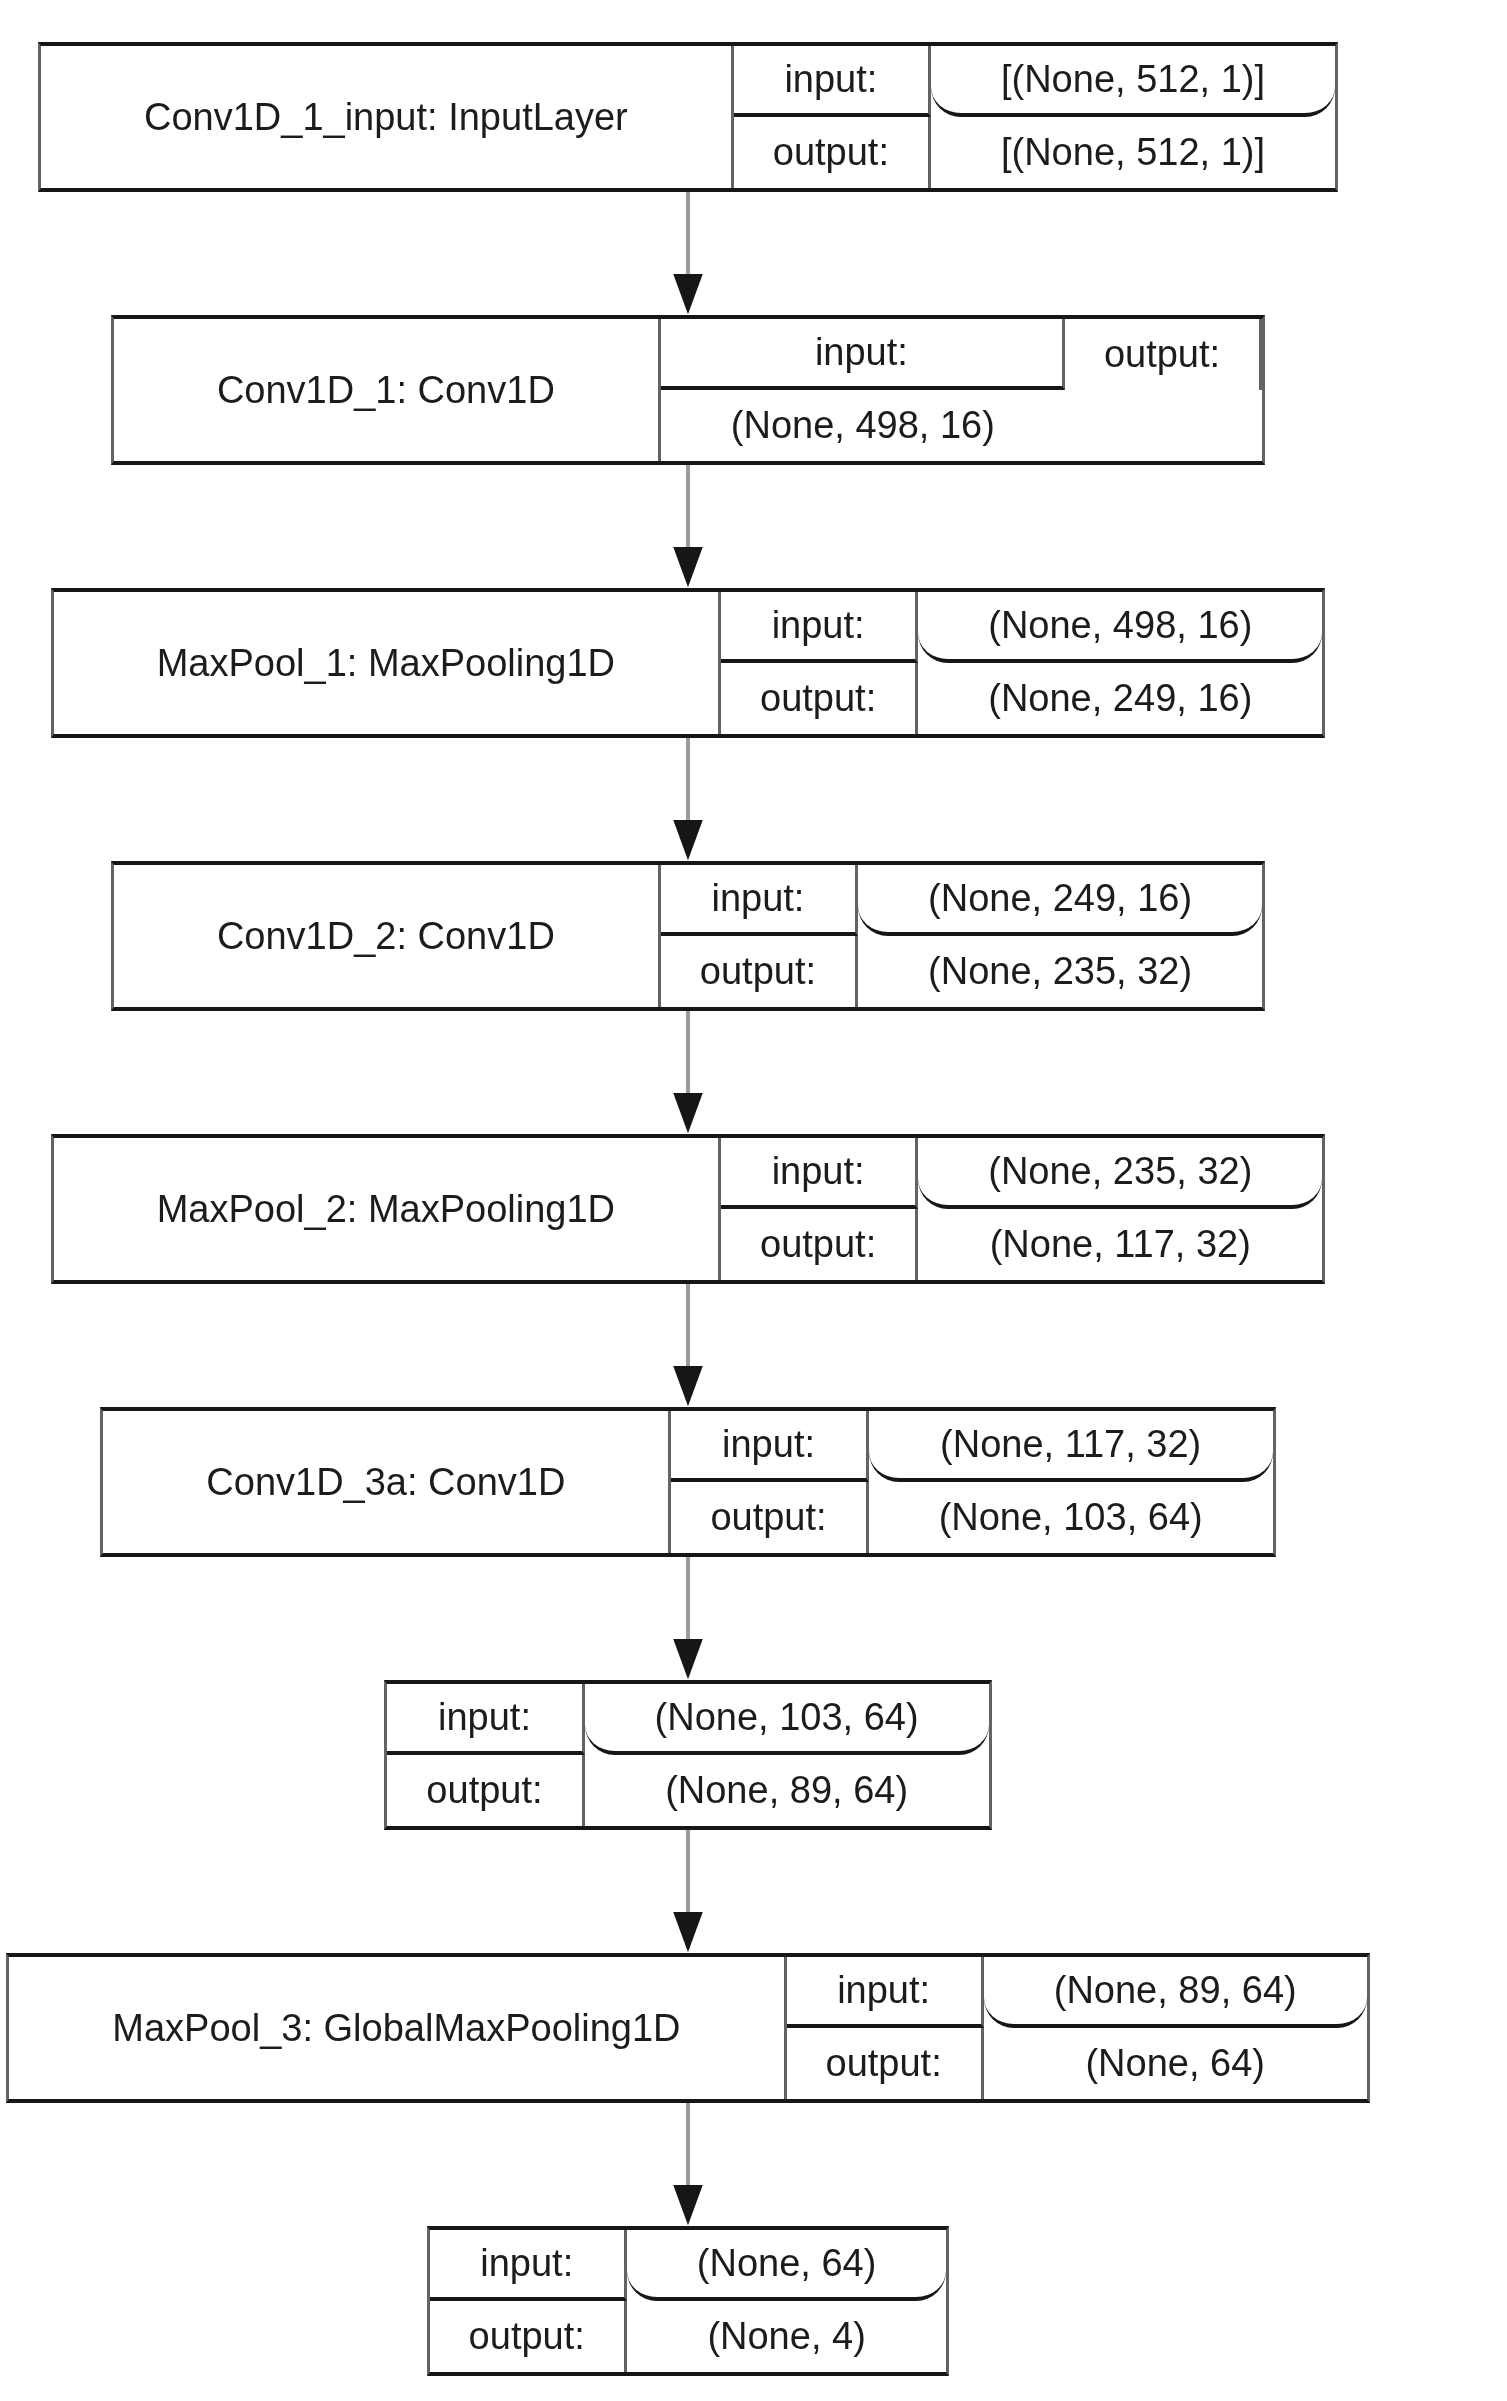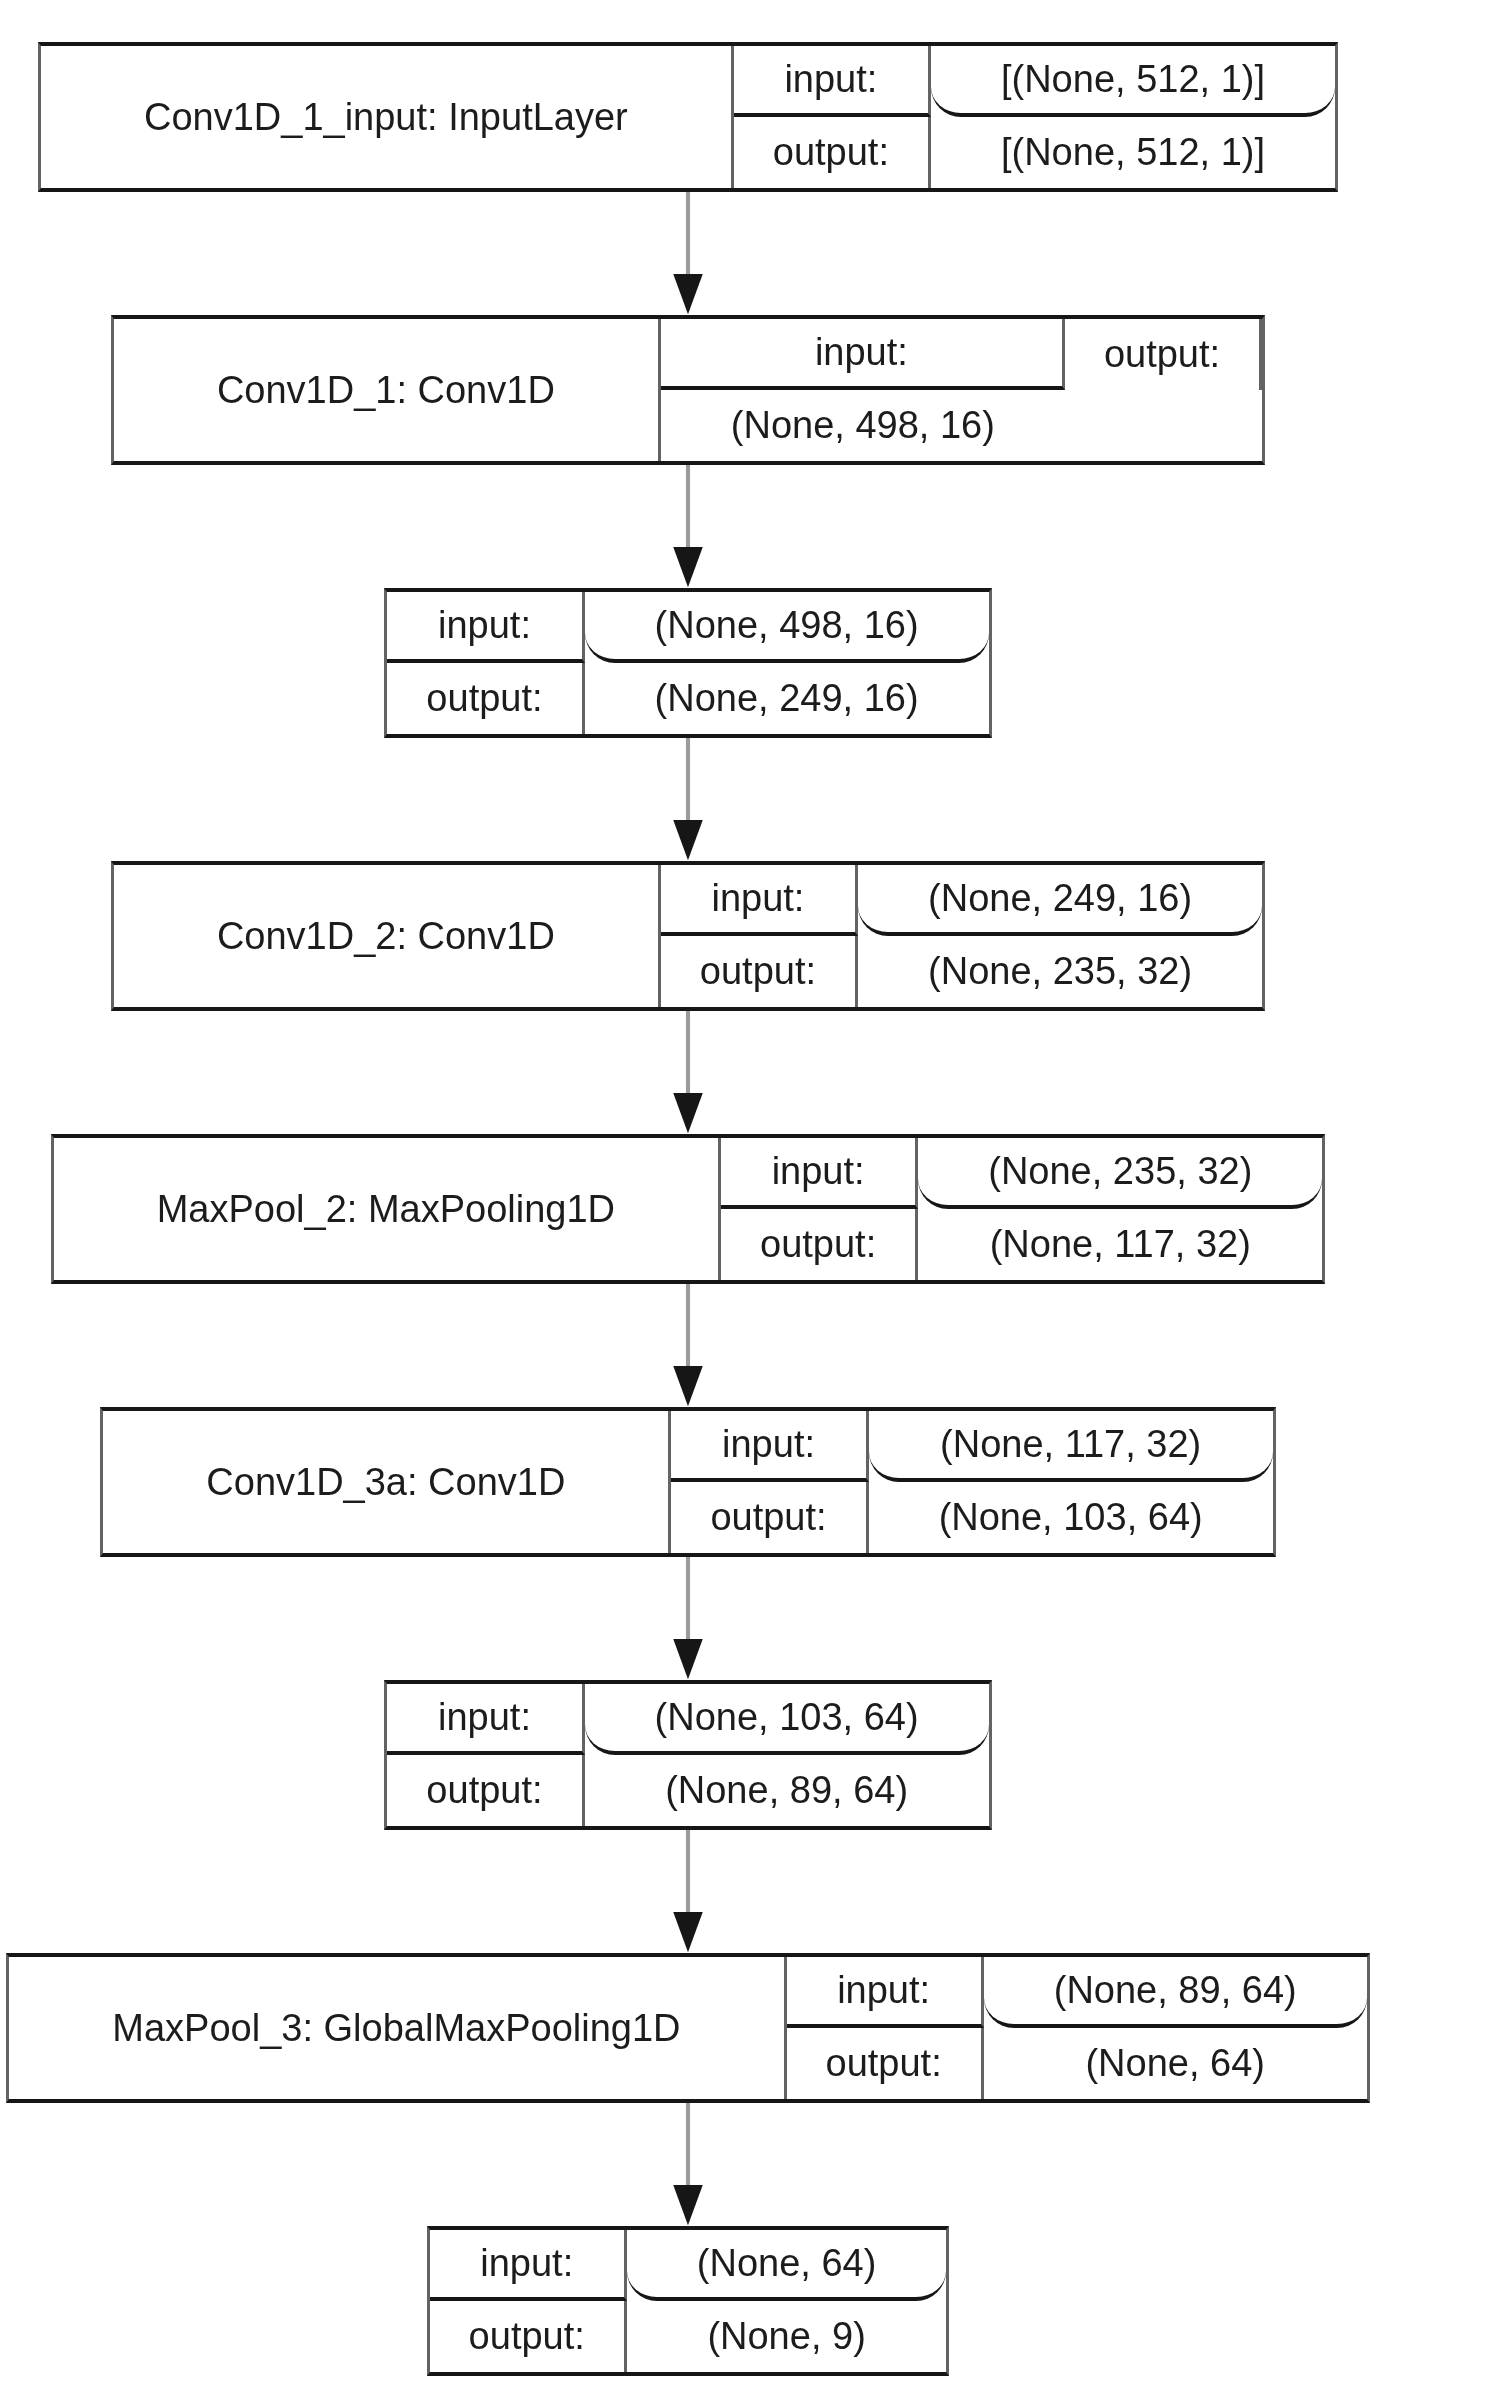--- a/index.html
+++ b/index.html
@@ -108,20 +108,21 @@
   </div>
 
   <div class="arrow-gap">
     <svg width="38" height="123" viewBox="0 0 46 150" aria-hidden="true">
       <line x1="23" y1="0" x2="23" y2="104" stroke="#9b9b9b" stroke-width="5"></line>
       <polygon points="5,100 41,100 23,149" fill="#161616"></polygon>
     </svg>
   </div>
 
   <div class="node">
+    <div class="name-cell">MaxPool_1: MaxPooling1D</div>
     <div class="io">
       <div class="cell label-cell top-row">input:</div>
       <div class="cell value-cell top-row">(None, 498, 16)</div>
       <div class="cell label-cell">output:</div>
       <div class="cell value-cell">(None, 249, 16)</div>
     </div>
   </div>
 
   <div class="arrow-gap">
     <svg width="38" height="123" viewBox="0 0 46 150" aria-hidden="true">
@@ -212,18 +213,18 @@
       <line x1="23" y1="0" x2="23" y2="104" stroke="#9b9b9b" stroke-width="5"></line>
       <polygon points="5,100 41,100 23,149" fill="#161616"></polygon>
     </svg>
   </div>
 
   <div class="node">
     <div class="io">
       <div class="cell label-cell top-row">input:</div>
       <div class="cell value-cell top-row">(None, 64)</div>
       <div class="cell label-cell">output:</div>
-      <div class="cell value-cell">(None, 9)</div>
+      <div class="cell value-cell">(None, 4)</div>
     </div>
   </div>
 
 </div>
 
 
 </body></html>

